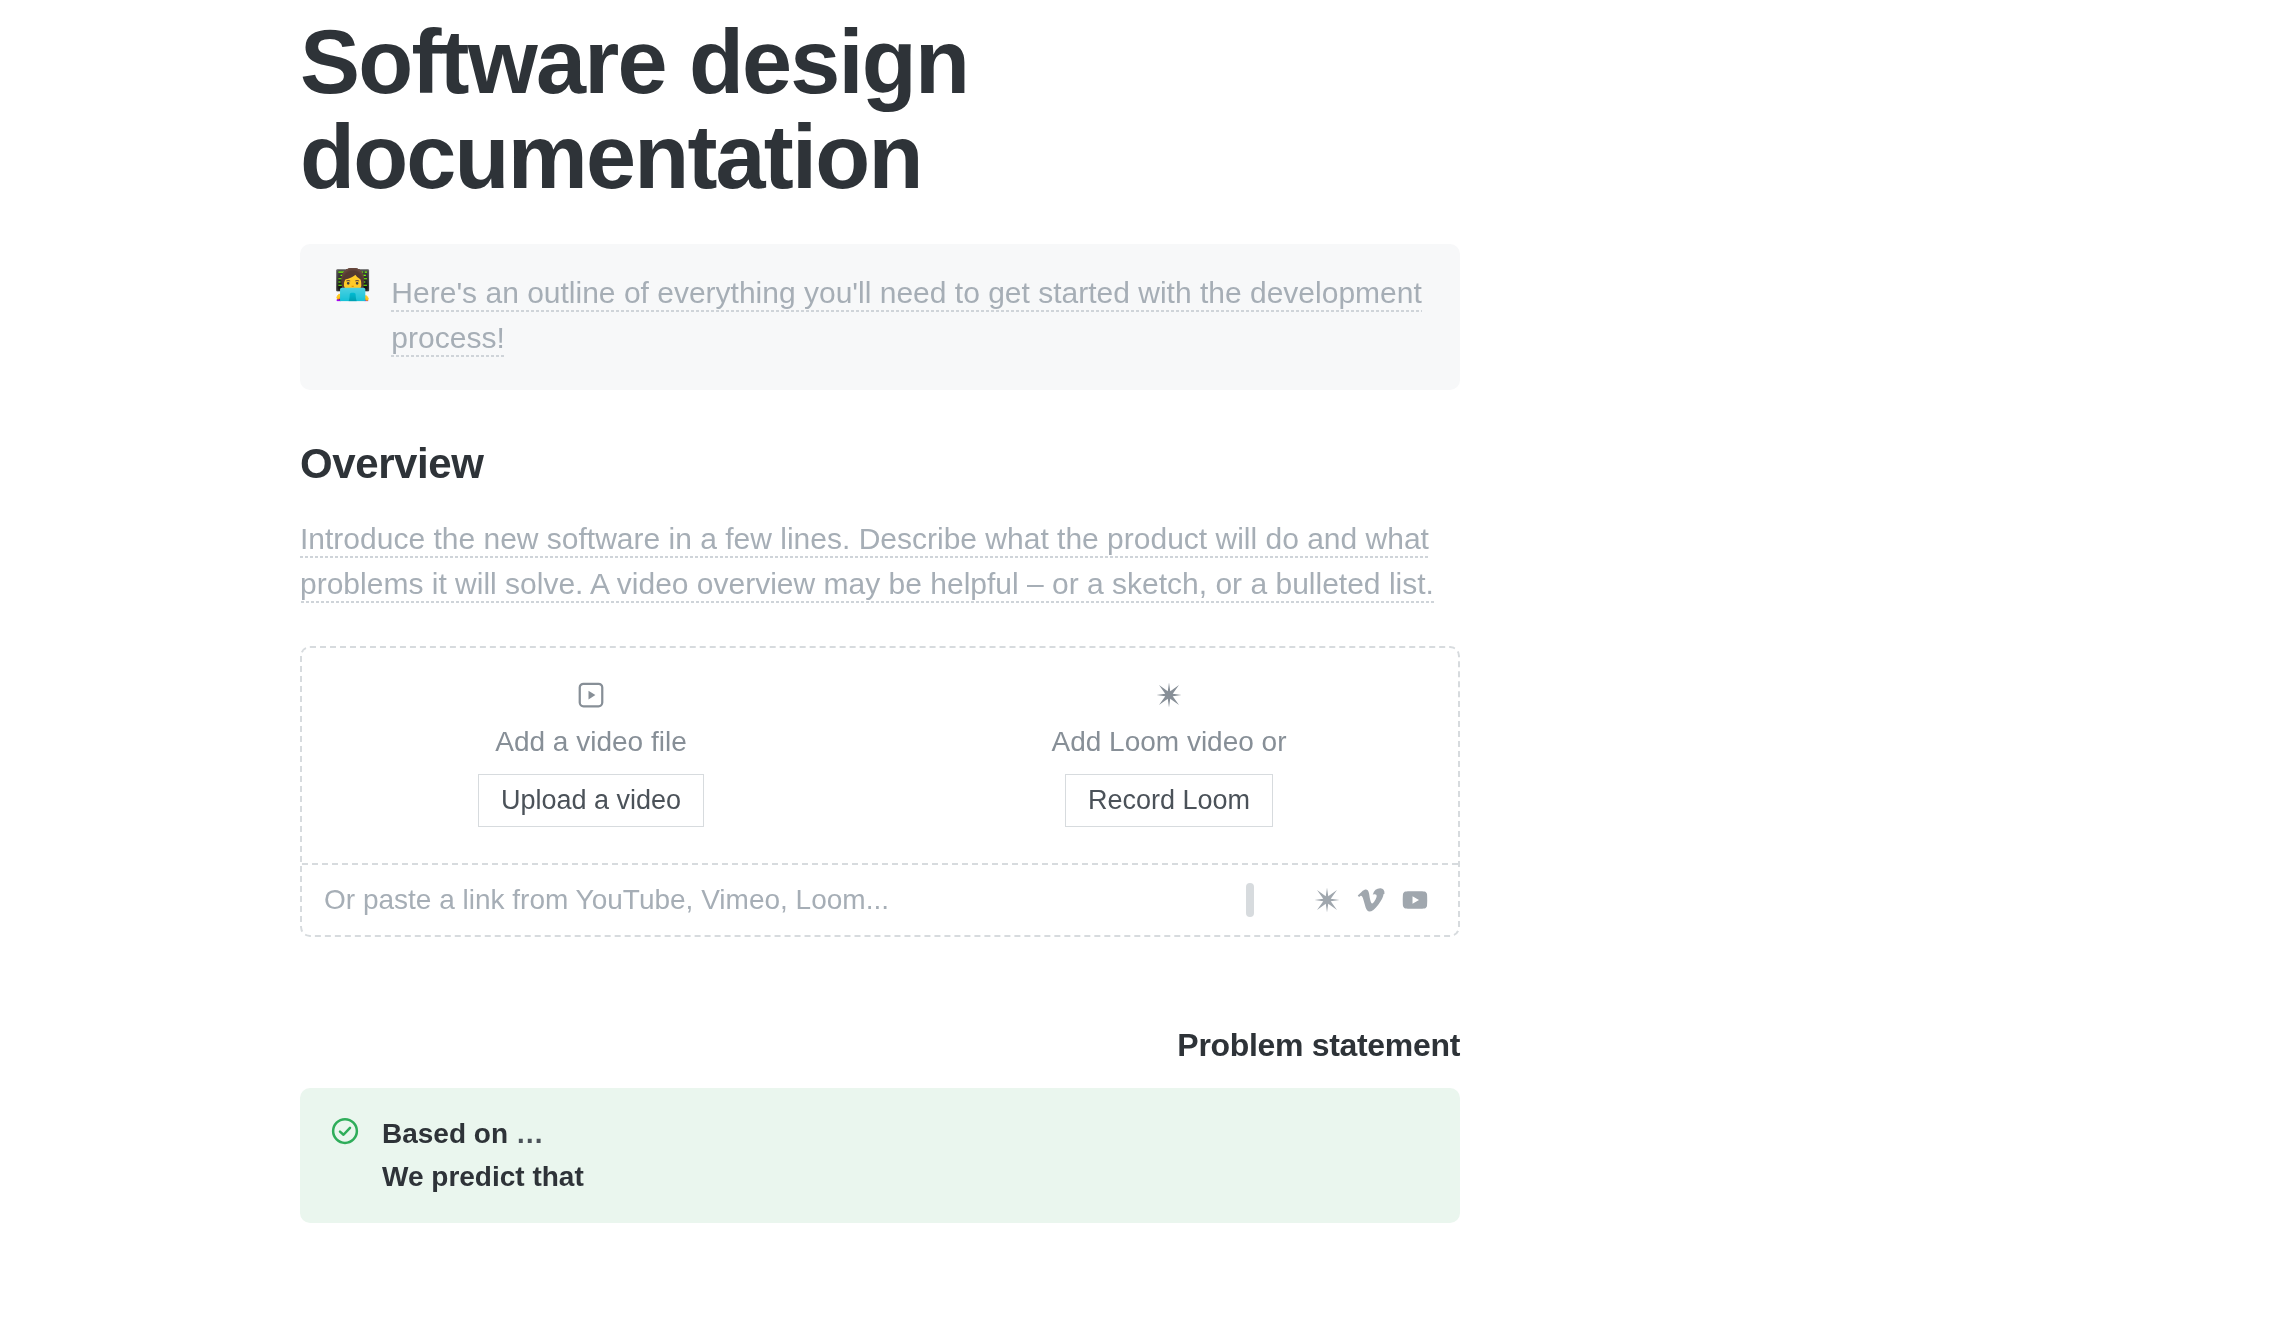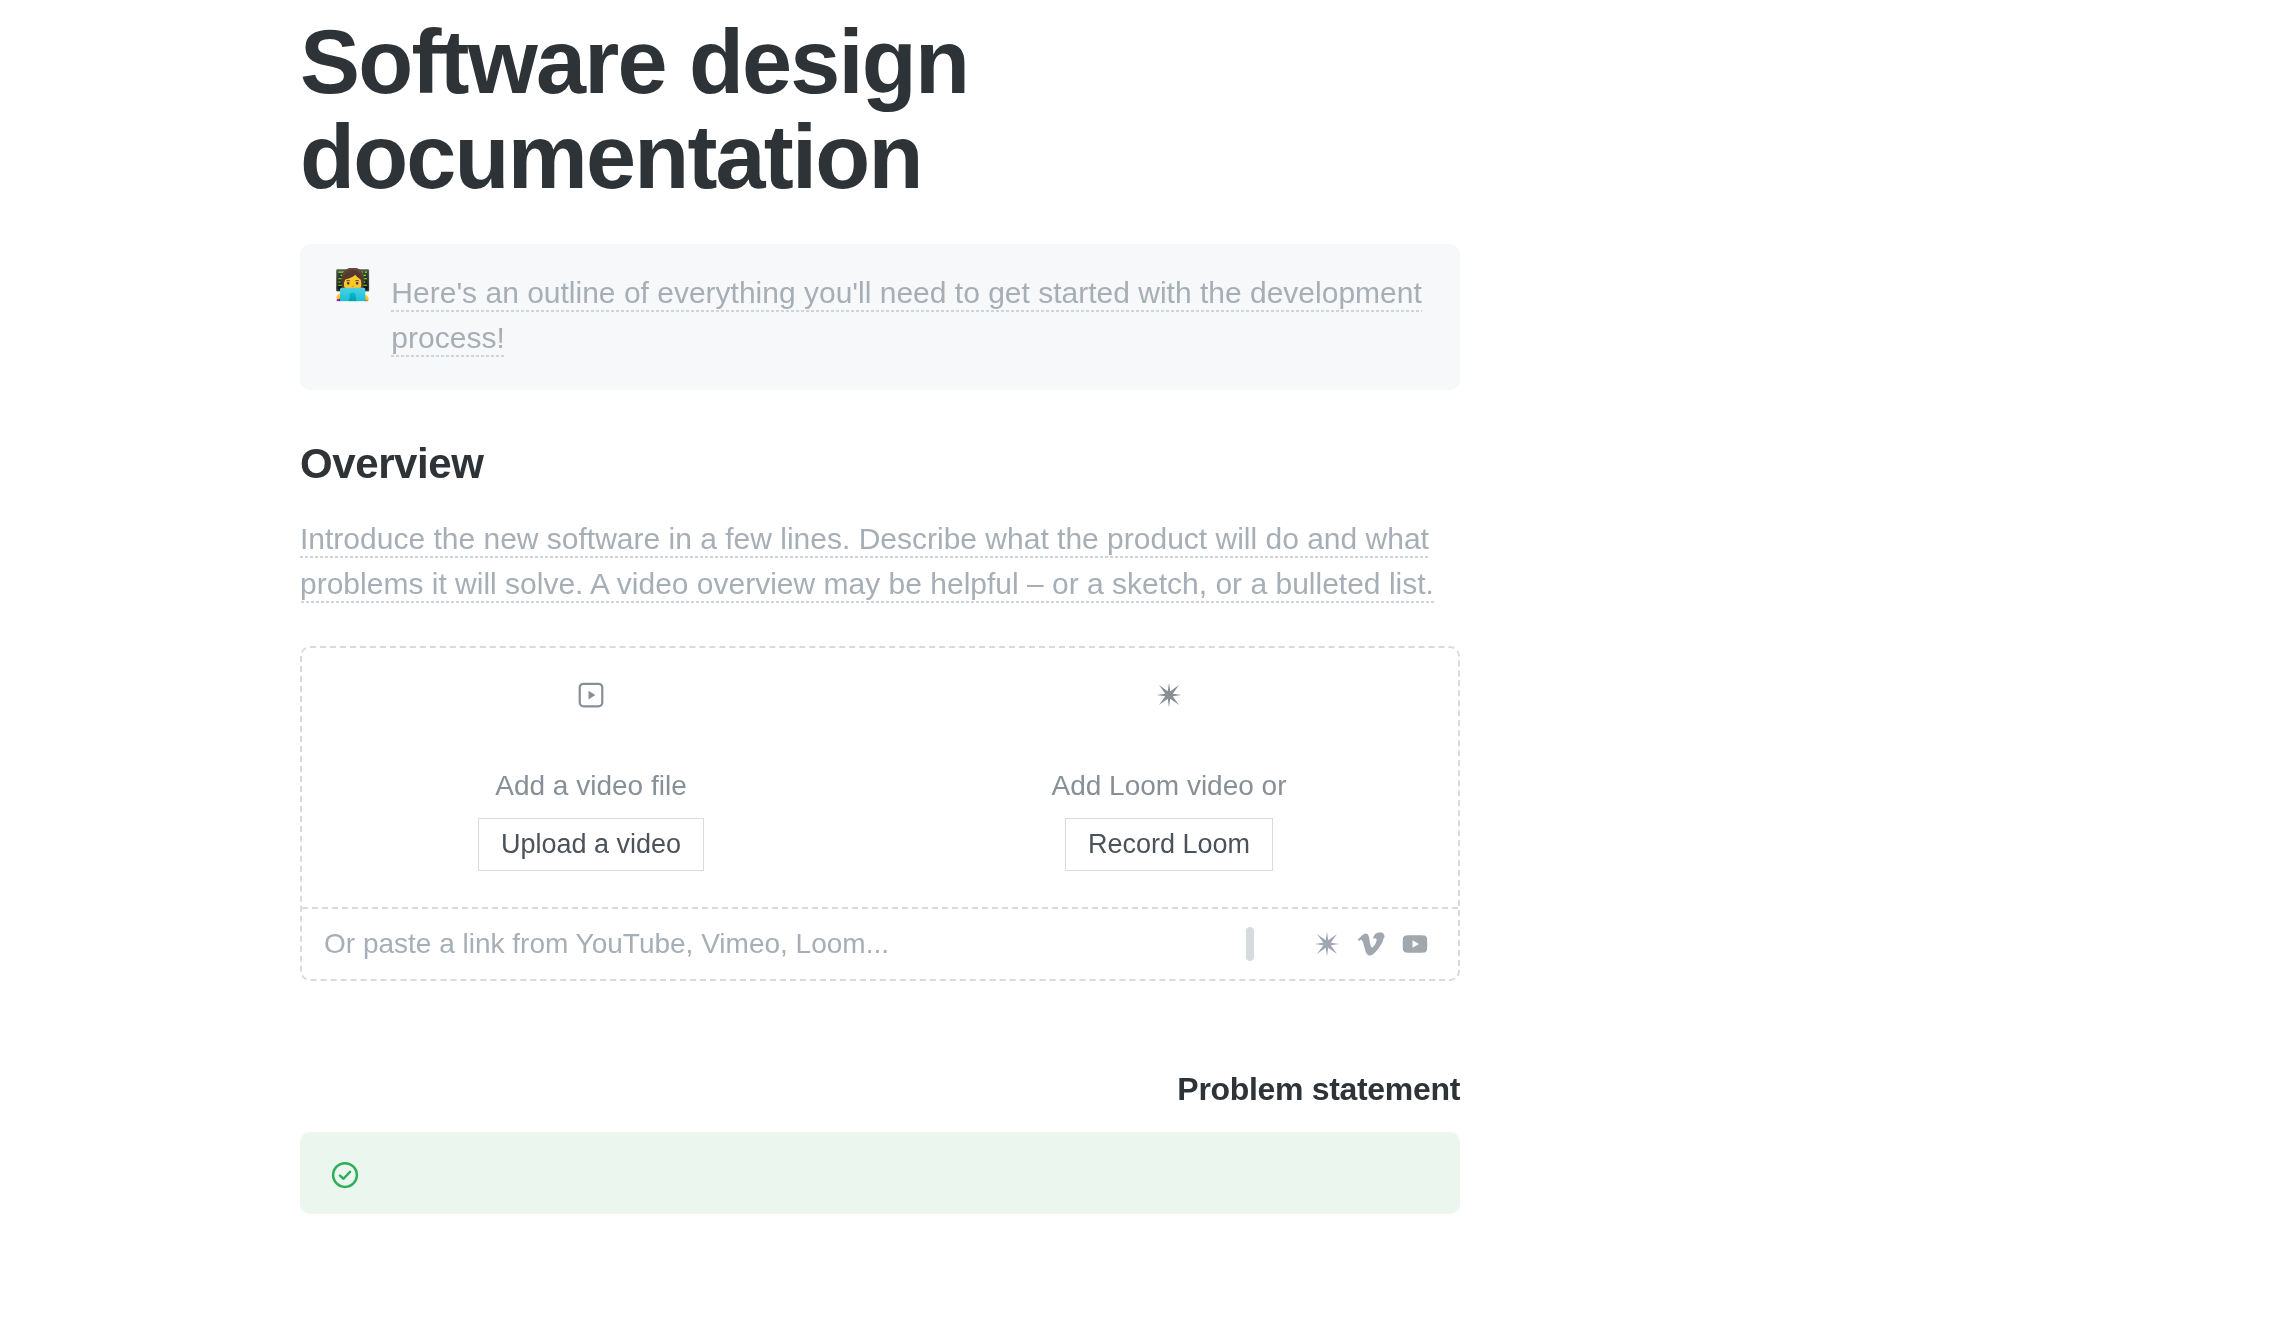--- a/index.html
+++ b/index.html
@@ -104,21 +104,20 @@
     width: 30px;
     height: 30px;
     color: #878f97;
     display: flex;
     align-items: center;
     justify-content: center;
   }
   .video-label {
     font-size: 28px;
     color: #878f97;
-    margin-top: 44px;
   }
   .video-btn {
     font-size: 27px;
     color: #4b5259;
     background: #ffffff;
     border: 1.5px solid #d7dbde;
     border-radius: 0;
     padding: 10px 22px;
     cursor: pointer;
     font-family: inherit;
@@ -246,15 +245,21 @@
 
   <h3 class="section-h3">Problem statement</h3>
 
   <div class="problem-block">
     <span class="check-icon">
       <svg viewBox="0 0 24 24" fill="none" stroke="currentColor" stroke-width="2" stroke-linecap="round" stroke-linejoin="round">
         <circle cx="12" cy="12" r="9.5"></circle>
         <path d="M8 12.5 L10.8 15 L16 9.5"></path>
       </svg>
     </span>
+    <div class="problem-lines">
+      <div>
+        <span>Based on</span><span class="faded"> …</span>
+      </div>
+      <div>We predict that</div>
+    </div>
   </div>
 
 </div>
 
 </body></html>

